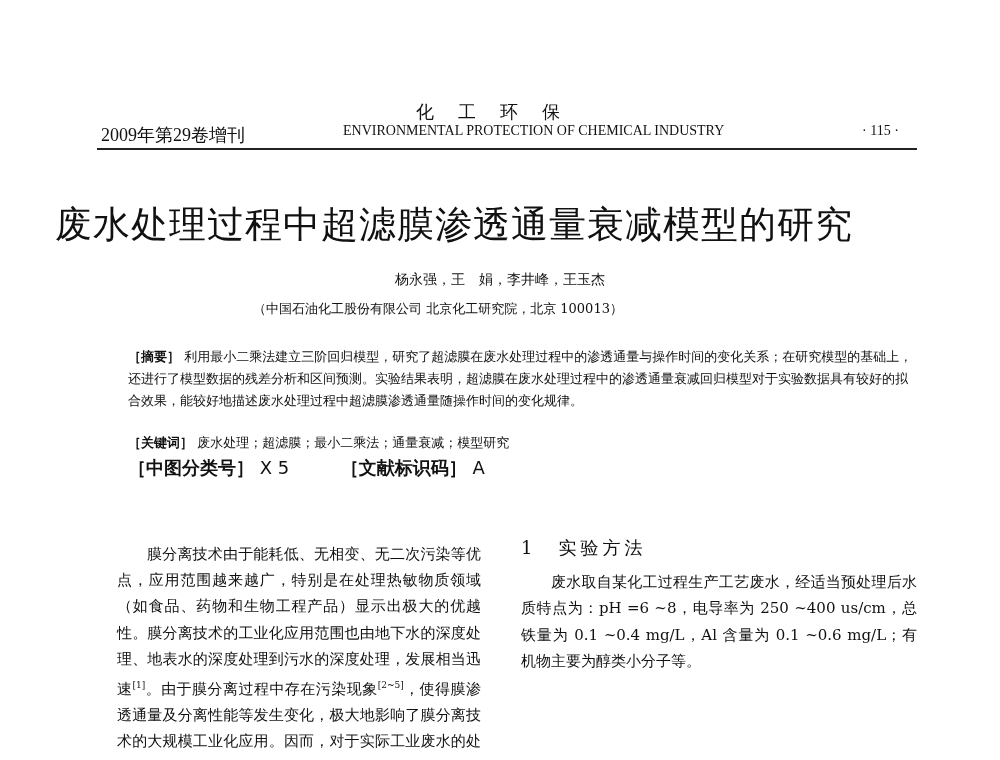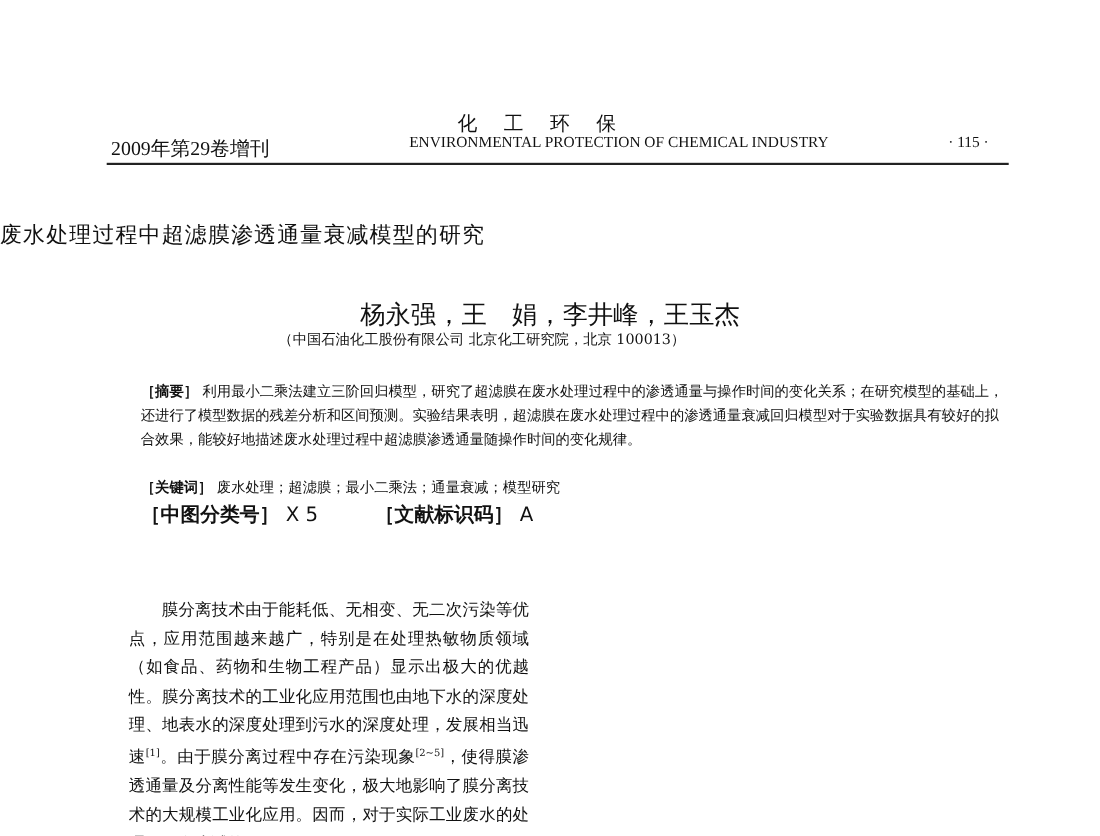--- a/index.html
+++ b/index.html
@@ -1,25 +1,25 @@
 <!DOCTYPE html>
 <html><head>
 <meta charset="utf-8">
 <style>
   html, body { margin:0; padding:0; background:#ffffff; }
   body { width:1000px; height:760px; position:relative; overflow:hidden;
          font-family:"DejaVu Serif","Liberation Serif",serif; color:#111; }
   .abs { position:absolute; }
   .journal-cn { left:0; width:1000px; top:100px; text-align:center; font-size:18px; letter-spacing:24px; font-family:"DejaVu Sans",sans-serif; }
   .issue { left:101px; top:123px; font-size:18px; font-family:"Liberation Serif",serif; }
-  .journal-en { left:343px; top:123px; font-size:14px; font-family:"Liberation Serif",serif;margin-left:29px; }
+  .journal-en { left:343px; top:123px; font-size:14px; font-family:"Liberation Serif",serif; }
   .page-no { left:862px; top:123px; font-size:14px; font-family:"Liberation Serif",serif; }
   .rule { left:97px; top:148px; width:820px; height:0; border-top:2px solid #222; }
-  .title { left:0; width:908px; top:200px; text-align:left; font-size:20px; font-family:"DejaVu Sans",sans-serif; letter-spacing:1px; }
-  .authors { left:0; width:1000px; top:271px; text-align:center; font-size:23px; }
+  .title { left:0; width:908px; top:200px; text-align:center; font-size:37px; font-family:"DejaVu Sans",sans-serif; letter-spacing:1px; }
+  .authors { left:0; width:1000px; top:271px; text-align:center; font-size:14px; }
   .affil { left:0; width:876px; top:300px; text-align:center; font-size:13px; }
   .abstract { left:128px; top:346px; width:790px; font-size:13px; line-height:22px; font-family:"DejaVu Sans",sans-serif; }
   .abstract .lbl { font-weight:bold; }
   .kw { left:128px; top:434px; font-size:13px; font-family:"DejaVu Sans",sans-serif; }
   .cls { left:128px; top:456px; font-size:18px; font-family:"DejaVu Sans",sans-serif; }
   .cls .lbl, .kw .lbl { font-weight:bold; }
   .col { font-size:15px; line-height:26.2px; text-align:justify; }
   .col-left { left:101px; top:525px; width:396px; }
   .col-right { left:521px; top:525px; width:396px; }
   .indent { text-indent:2em; }
@@ -53,13 +53,15 @@
   <span style="display:inline-block;width:40px"></span>
   <span class="lbl">［文献标识码］</span>
   <span>A</span>
 </div>
 
 <div class="abs col col-left">
   <p class="indent" style="margin:16px"><span>膜分离技术由于能耗低、无相变、无二次污染等优点，应用范围越来越广，特别是在处理热敏物质领域（如食品、药物和生物工程产品）显示出极大的优越性。膜分离技术的工业化应用范围也由地下水的深度处理、地表水的深度处理到污水的深度处理，发展相当迅速</span><sup>[1]</sup><span>。由于膜分离过程中存在污染现象</span><sup>[2~5]</sup><span>，使得膜渗透通量及分离性能等发生变化，极大地影响了膜分离技术的大规模工业化应用。因而，对于实际工业废水的处理需要在小试的</span></p>
 </div>
 
 <div class="abs col col-right">
+  <div class="section-h">1　实验方法</div>
+  <p class="indent" style="margin:0">废水取自某化工过程生产工艺废水，经适当预处理后水质特点为：pH =6 ~8，电导率为 250 ~400 us/cm，总铁量为 0.1 ~0.4 mg/L，Al 含量为 0.1 ~0.6 mg/L；有机物主要为醇类小分子等。</p>
 </div>
 
 </body></html>

